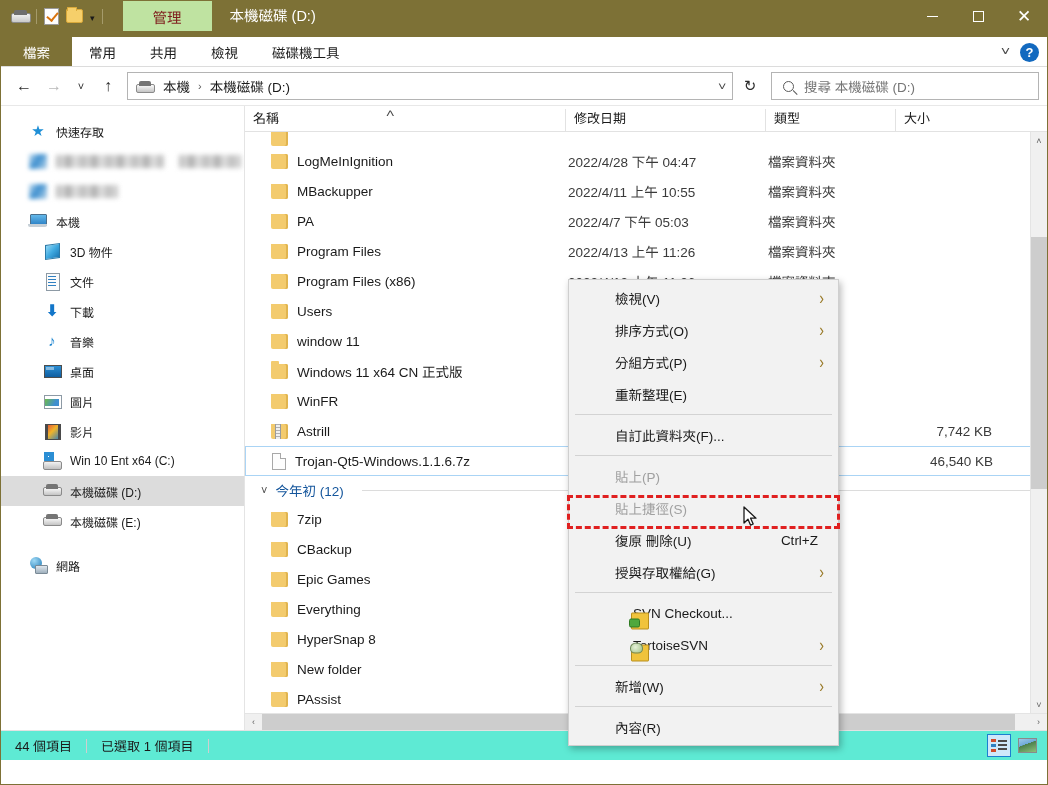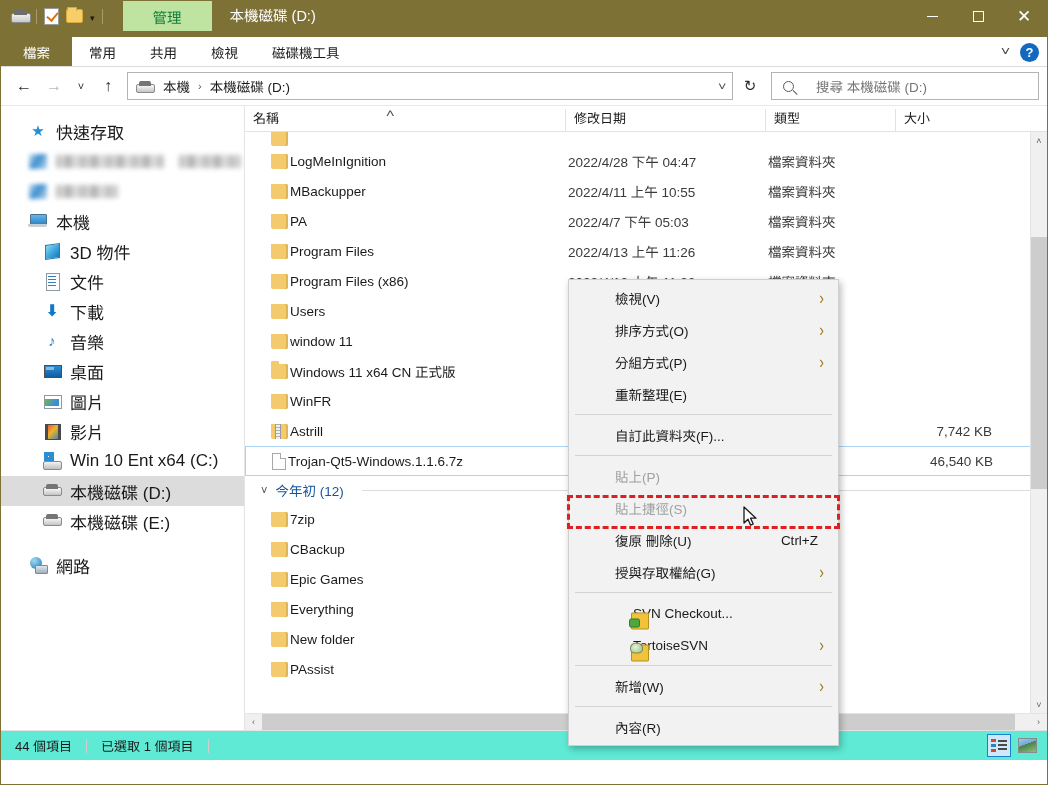--- a/index.html
+++ b/index.html
@@ -76,21 +76,21 @@
   }
   .qat-chevron {
     color: #1a1a1a; font-size: 9px; line-height: 1;
     display: flex; flex-direction: column; align-items: center;
   }
   .qat-chevron i { font-style: normal; display: block; height: 4px; }
 
   .tab-manage {
     height: 30px;
     background: #bfe3a1;
-    color: #15803d;
+    color: #7f1d1d;
     font-size: 14.5px;
     display: flex; align-items: center;
     padding: 2px 30px;
     margin-left: 14px;
   }
   .title-text {
     color: #ffffff;
     font-size: 14.5px;
     line-height: 30px;
     margin-left: 18px;
@@ -196,21 +196,21 @@
     color: #2c2c2c; font-size: 15px;
   }
 
   .searchbox {
     width: 268px; height: 28px;
     border: 1px solid #b4b4b4;
     background: #fff;
     display: flex; align-items: center;
     padding-left: 11px;
     margin-left: 6px;
-    gap: 22px;
+    gap: 10px;
   }
   .search-glass {
     width: 11px; height: 11px;
     border: 1.4px solid #5a5a5a; border-radius: 50%;
     position: relative; flex: none;
   }
   .search-glass::after {
     content: ""; position: absolute; right: -5px; bottom: -3px;
     width: 6px; height: 1.4px; background: #5a5a5a;
     transform: rotate(45deg);
@@ -229,21 +229,21 @@
     width: 244px;
     background: #ffffff;
     border-right: 1px solid #e4e4e4;
     padding-top: 10px;
     overflow: hidden;
     position: relative;
   }
   .nav-item {
     height: 30px;
     display: flex; align-items: center;
-    font-size: 17px; color: #1a1a1a;
+    font-size: 12px; color: #1a1a1a;
     padding-left: 28px;
     gap: 9px;
     white-space: nowrap;
   }
   .nav-item.lvl2 { padding-left: 42px; }
   .nav-item.selected { background: #dcdcdc; }
   .nav-ico { width: 18px; height: 18px; flex: none; position: relative; }
 
   .ico-star { color: #1f8fd6; font-size: 15px; line-height: 18px; text-align: center; }
   .ico-star::before { content: "★"; display: block; transform: skewX(-6px); }
@@ -419,21 +419,21 @@
     font-size: 13.5px;
     color: #1a1a1a;
     position: relative;
   }
   .row.selected {
     border: 1px solid #aad4f5;
     background: #ffffff;
   }
   .row.clipped { height: 14px; overflow: hidden; align-items: flex-end; }
   .cell-name {
-    width: 320px; display: flex; align-items: center; gap: 2px;
+    width: 320px; display: flex; align-items: center; gap: 9px;
     padding-left: 26px; white-space: nowrap; overflow: hidden;
   }
   .cell-date { width: 200px; color: #3a3a3a; padding-left: 3px; }
   .cell-type { width: 130px; color: #3a3a3a; padding-left: 3px; white-space: nowrap; overflow: hidden; }
   .cell-size { width: 105px; color: #3a3a3a; text-align: right; padding-right: 8px; }
 
   .f-ico { width: 17px; height: 15px; flex: none; position: relative; }
   .f-folder {
     background: #f3cb6e;
     border-radius: 0 2px 2px 2px;
@@ -948,20 +948,29 @@
             <span class="f-ico f-folder"></span>
             <span>Everything</span>
           </div>
           <div class="cell-date"></div>
           <div class="cell-type"></div>
           <div class="cell-size"></div>
         </div>
         <div class="row">
           <div class="cell-name">
             <span class="f-ico f-folder"></span>
+            <span>HyperSnap 8</span>
+          </div>
+          <div class="cell-date"></div>
+          <div class="cell-type"></div>
+          <div class="cell-size"></div>
+        </div>
+        <div class="row">
+          <div class="cell-name">
+            <span class="f-ico f-folder"></span>
             <span>New folder</span>
           </div>
           <div class="cell-date"></div>
           <div class="cell-type"></div>
           <div class="cell-size"></div>
         </div>
         <div class="row">
           <div class="cell-name">
             <span class="f-ico f-folder"></span>
             <span>PAssist</span>

